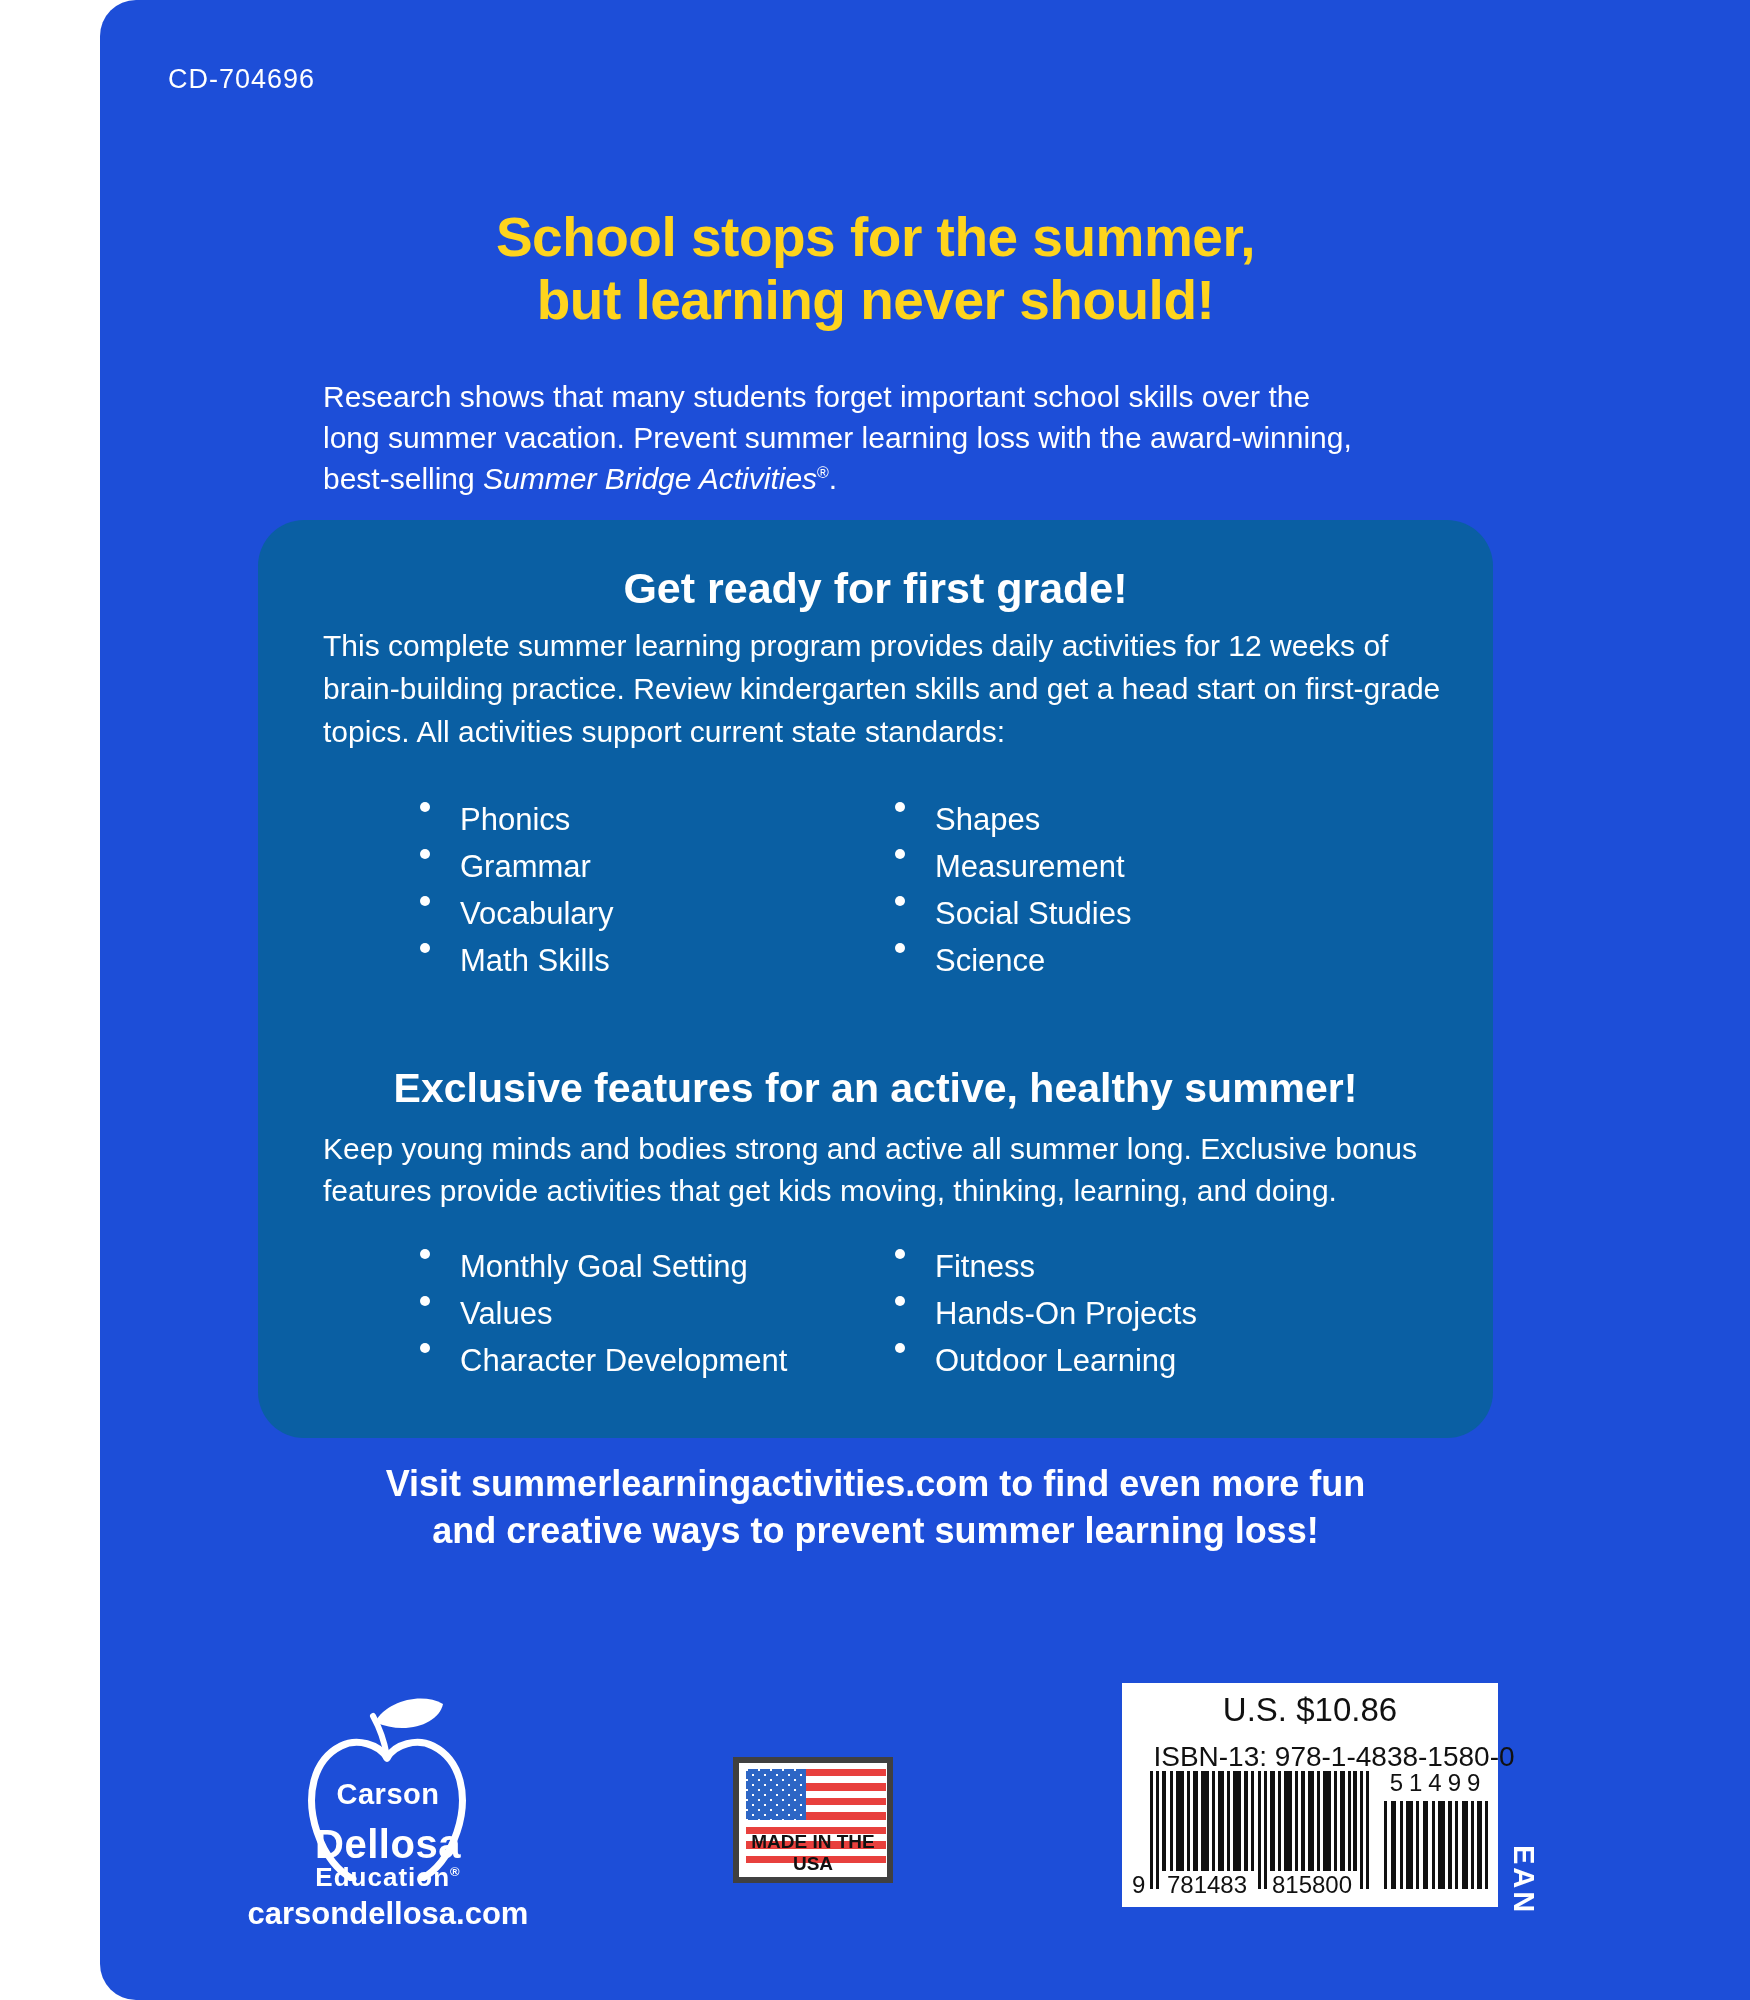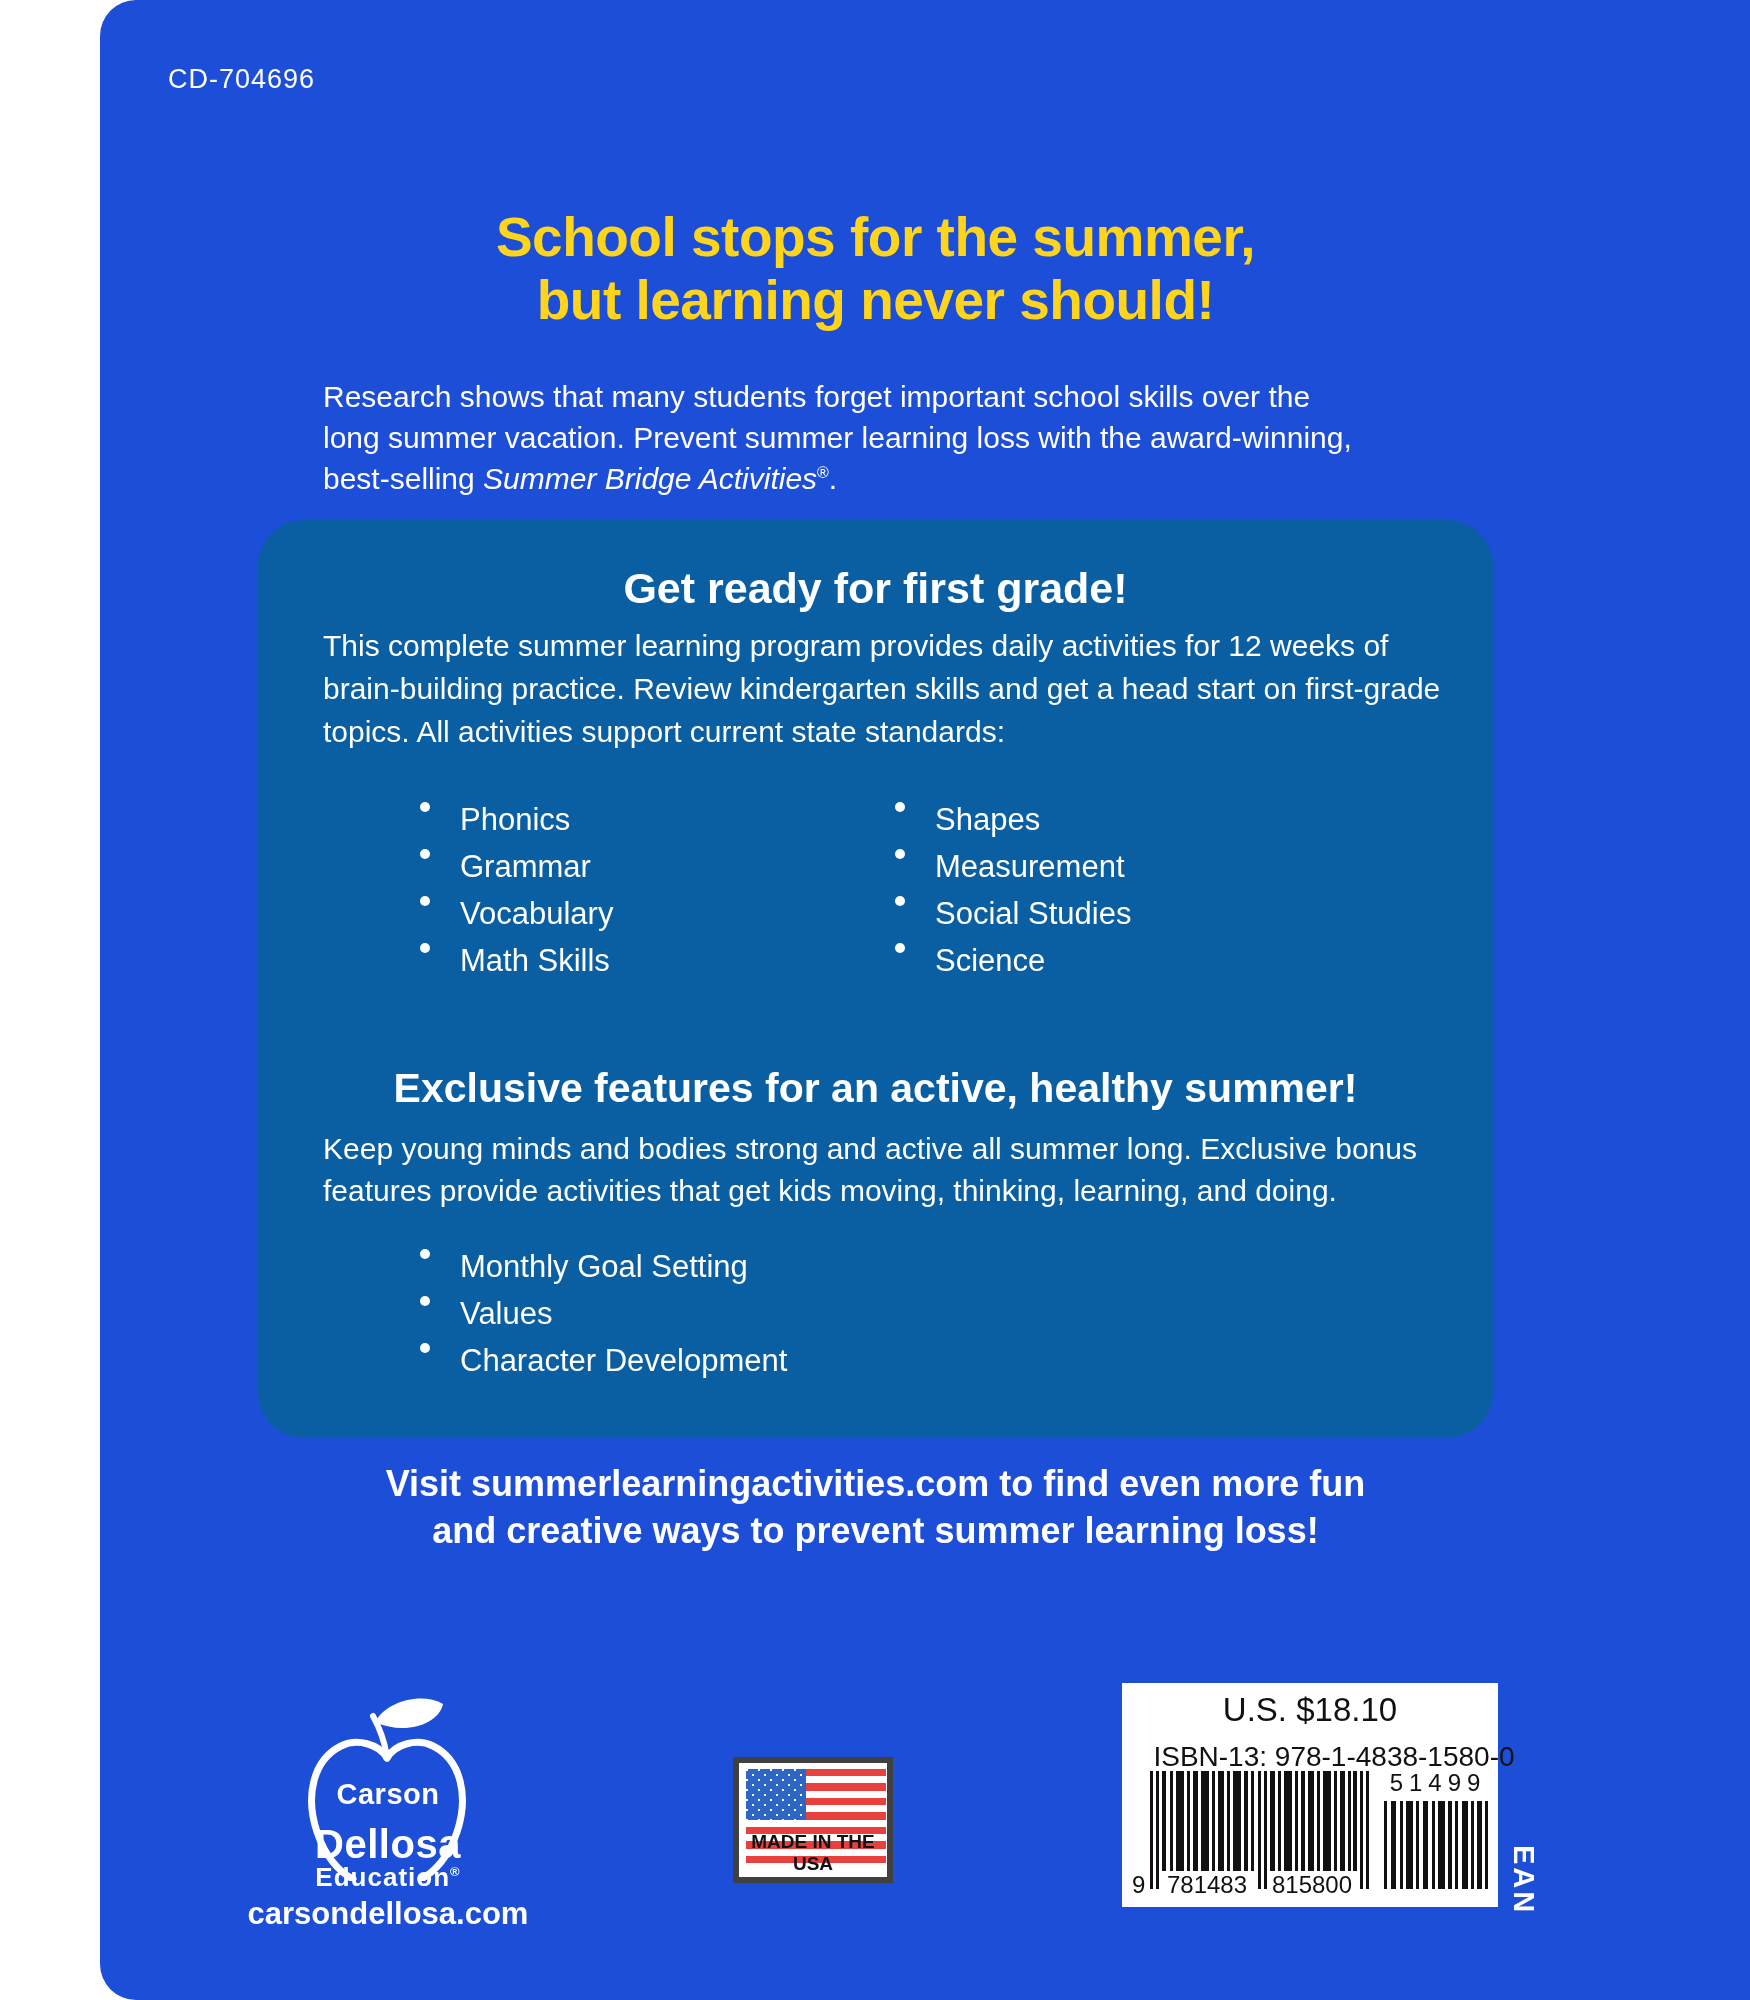--- a/index.html
+++ b/index.html
@@ -148,20 +148,34 @@
           </div>
         <div class="brow">
             <span class="dot"></span>
             <span>Values</span>
           </div>
         <div class="brow">
             <span class="dot"></span>
             <span>Character Development</span>
           </div>
       </div>
+      <div class="col col-r2">
+        <div class="brow">
+            <span class="dot"></span>
+            <span>Fitness</span>
+          </div>
+        <div class="brow">
+            <span class="dot"></span>
+            <span>Hands-On Projects</span>
+          </div>
+        <div class="brow">
+            <span class="dot"></span>
+            <span>Outdoor Learning</span>
+          </div>
+      </div>
     </div>
 
     <div class="cta">
       <div>Visit summerlearningactivities.com to find even more fun</div>
       <div>and creative ways to prevent summer learning loss!</div>
     </div>
 
     <svg class="apple-svg" width="180" height="195" viewBox="0 0 180 195">
       <path d="M92 70 Q88 48 78 30" fill="none" stroke="#ffffff" stroke-width="6" stroke-linecap="round"></path>
       <path d="M80 36 C92 14 128 6 148 18 C144 38 110 50 80 36 Z" fill="#ffffff"></path>
@@ -174,21 +188,21 @@
     <div class="logo-txt logo-site">carsondellosa.com</div>
 
     <div class="flag-box">
       <div class="flag">
         <div class="canton"></div>
       </div>
       <div class="made-label">MADE IN THE USA</div>
     </div>
 
     <div class="barcode-box">
-      <div class="bc-price">U.S. $18.10</div>
+      <div class="bc-price">U.S. $10.86</div>
       <div class="bc-isbn">ISBN-13: 978-1-4838-1580-0</div>
 
       <svg class="bc-main" width="250" height="132" viewBox="0 0 250 132">
         <g fill="#111111">
           <rect x="26" y="0" width="3" height="118"></rect>
             <rect x="32" y="0" width="3" height="118"></rect>
           <rect x="38" y="0" width="4" height="100"></rect>
             <rect x="46" y="0" width="3" height="100"></rect>
           <rect x="52" y="0" width="8" height="100"></rect>
             <rect x="63" y="0" width="3" height="100"></rect>

